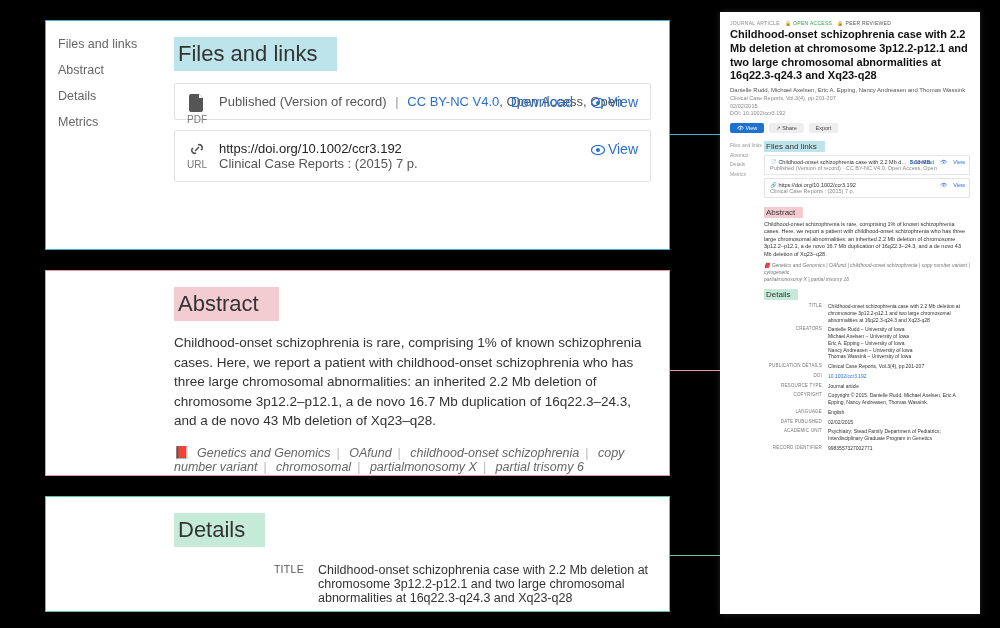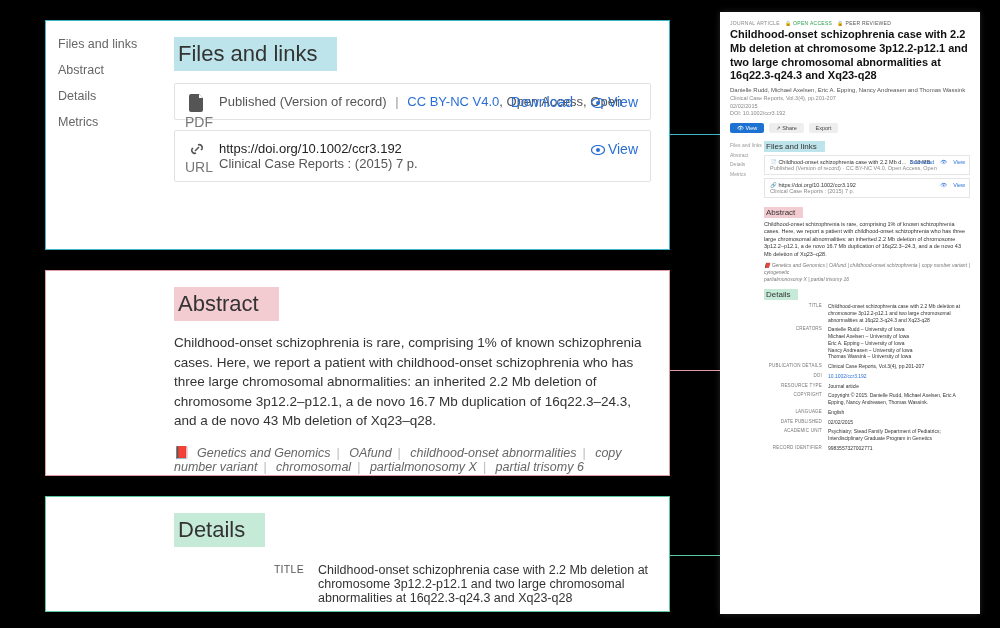--- a/index.html
+++ b/index.html
@@ -43,21 +43,21 @@
     font-size:12.5px; color:#666;
   }
   .nav-col div { margin-bottom: 12px; cursor:pointer;}
   .file-card {
     border:1px solid #e2e2e2; border-radius:2px;
     padding:10px 12px 10px 44px; margin-bottom:10px;
     position:relative; font-size:13px;
   }
   .file-card .ico {
     position:absolute; left:10px; top:10px; width:24px; text-align:center;
-    font-size:14px; color:#777;
+    font-size:10px; color:#777;
   }
   .file-card .ico svg{display:block;margin:0 auto 2px auto;}
   .file-title { color:#222; }
   .file-sep   { color:#999; margin:0 5px;}
   .file-sub   { color:#555; margin-top:0;}
   .file-sub .lic{ color:#2a6fd6;}
   .file-actions{ position:absolute; right:12px; top:10px; font-size:14px;}
   .file-actions .dl{ color:#2a6fd6; margin-right:14px; cursor:pointer;}
   .file-actions .view{ color:#2a6fd6; cursor:pointer;}
   .file-actions .eye{ display:inline-block; vertical-align:middle; margin-right:3px;}
@@ -186,21 +186,21 @@
 </div>
 
 <div class="panel panel-abstr">
   <div style="margin-left:110px;">
     <div class="section-head">Abstract</div>
     <div class="abstr-text">Childhood-onset schizophrenia is rare, comprising 1% of known schizophrenia cases. Here, we report a patient with childhood-onset schizophrenia who has three large chromosomal abnormalities: an inherited 2.2 Mb deletion of chromosome 3p12.2–p12.1, a de novo 16.7 Mb duplication of 16q22.3–24.3, and a de novo 43 Mb deletion of Xq23–q28.</div>
     <div class="tag-row">
       <span class="bookico">📕</span>
       <span>Genetics and Genomics</span><span class="tagsep">|</span>
       <span>OAfund</span><span class="tagsep">|</span>
-      <span>childhood-onset abnormalities</span><span class="tagsep">|</span>
+      <span>childhood-onset schizophrenia</span><span class="tagsep">|</span>
       <span>copy number variant</span><span class="tagsep">|</span>
       <span>chromosomal</span><span class="tagsep">|</span>
       <span>partialmonosomy X</span><span class="tagsep">|</span>
       <span>partial trisomy 6</span>
     </div>
   </div>
 </div>
 
 <div class="panel panel-detail">
   <div style="margin-left:110px;">

